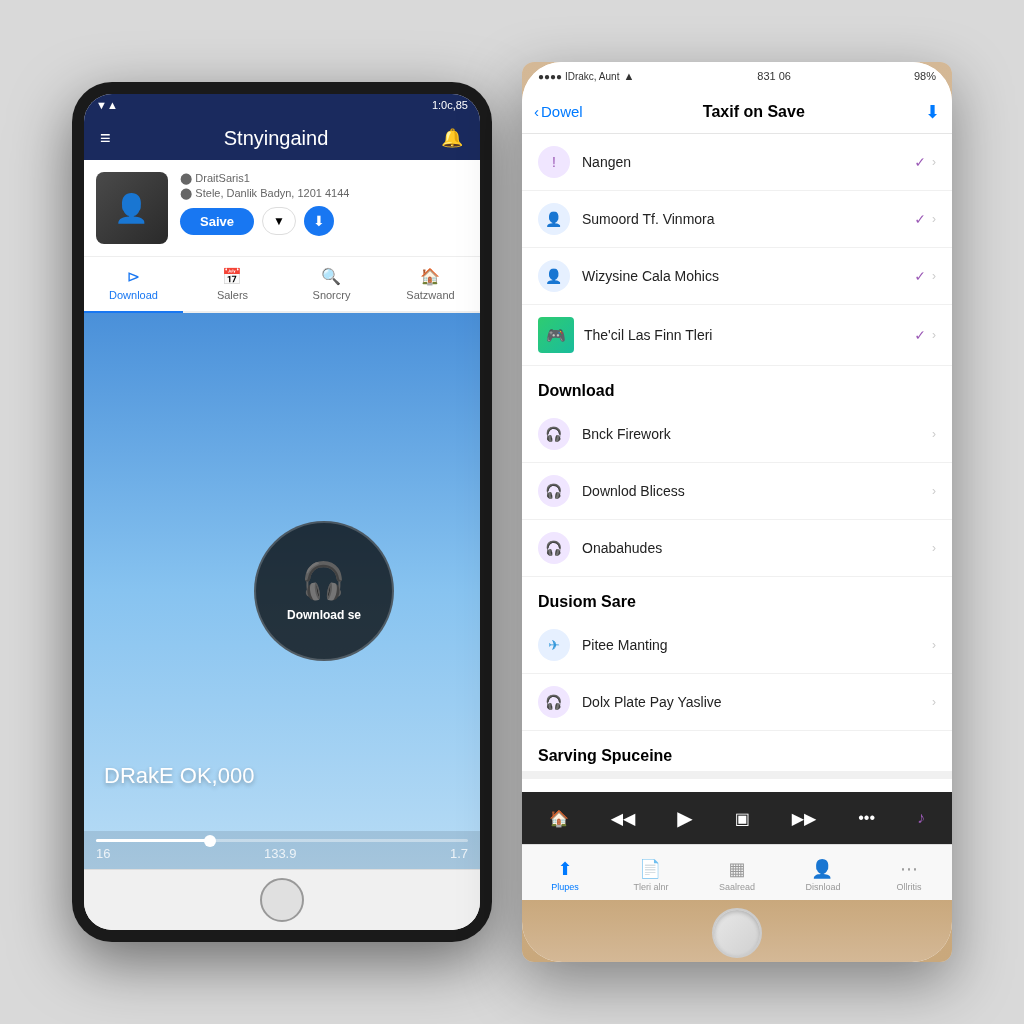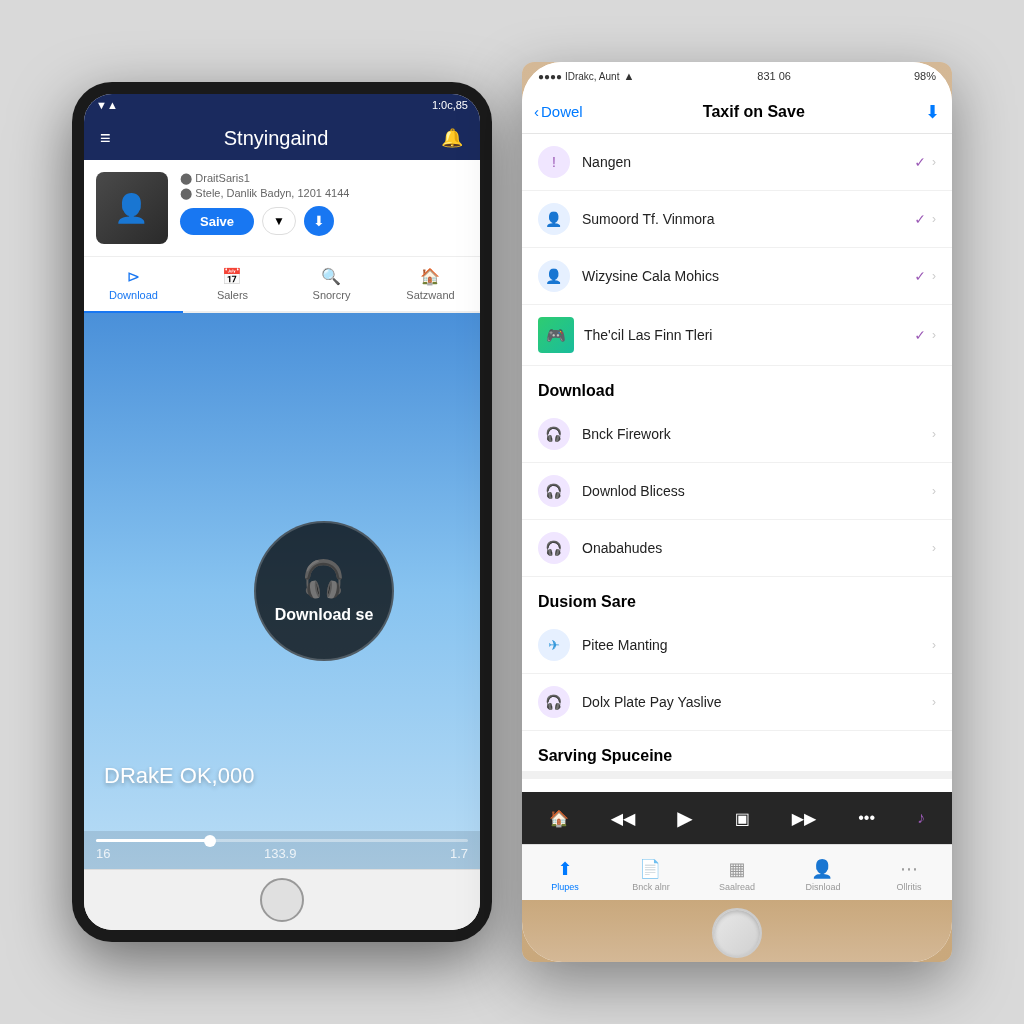--- a/index.html
+++ b/index.html
@@ -198,21 +198,21 @@
       align-items: center;
       justify-content: center;
       border: 2px solid rgba(255,255,255,0.2);
     }
     .headphones-icon {
       font-size: 36px;
       margin-bottom: 6px;
     }
     .download-se-text {
       color: white;
-      font-size: 16px;
+      font-size: 12px;
       font-weight: bold;
     }
     .progress-bar-section {
       background: rgba(0,0,0,0.1);
       padding: 8px 12px;
     }
     .progress-track {
       background: rgba(255,255,255,0.4);
       height: 3px;
       border-radius: 2px;
@@ -600,21 +600,21 @@
         <span class="player-btn active">♪</span>
       </div>
 
       <div class="ios-tab-bar">
         <div class="ios-tab active">
           <span class="ios-tab-icon">⬆</span>
           <span>Plupes</span>
         </div>
         <div class="ios-tab">
           <span class="ios-tab-icon">📄</span>
-          <span>Bnck alnr</span>
+          <span>Tleri alnr</span>
         </div>
         <div class="ios-tab">
           <span class="ios-tab-icon">▦</span>
           <span>Saalread</span>
         </div>
         <div class="ios-tab">
           <span class="ios-tab-icon">👤</span>
           <span>Disnload</span>
         </div>
         <div class="ios-tab">

